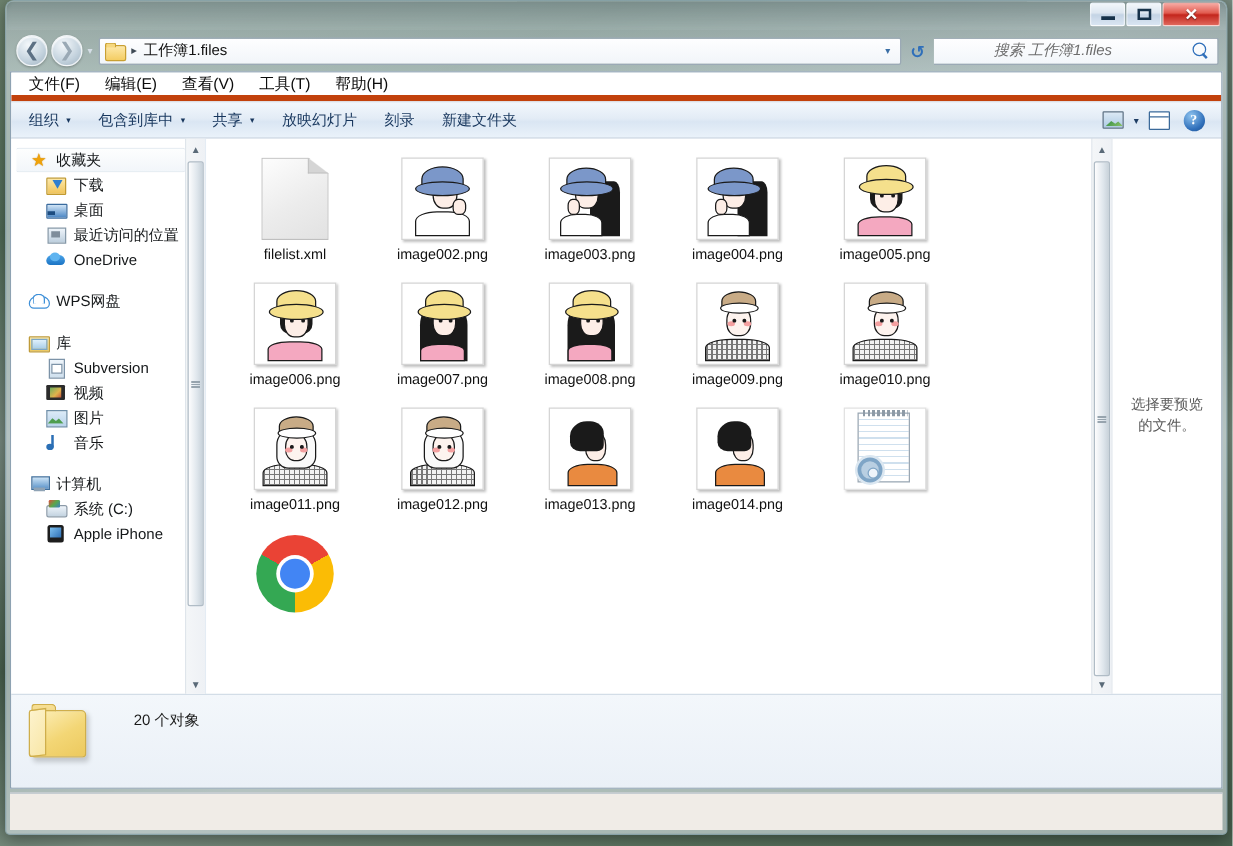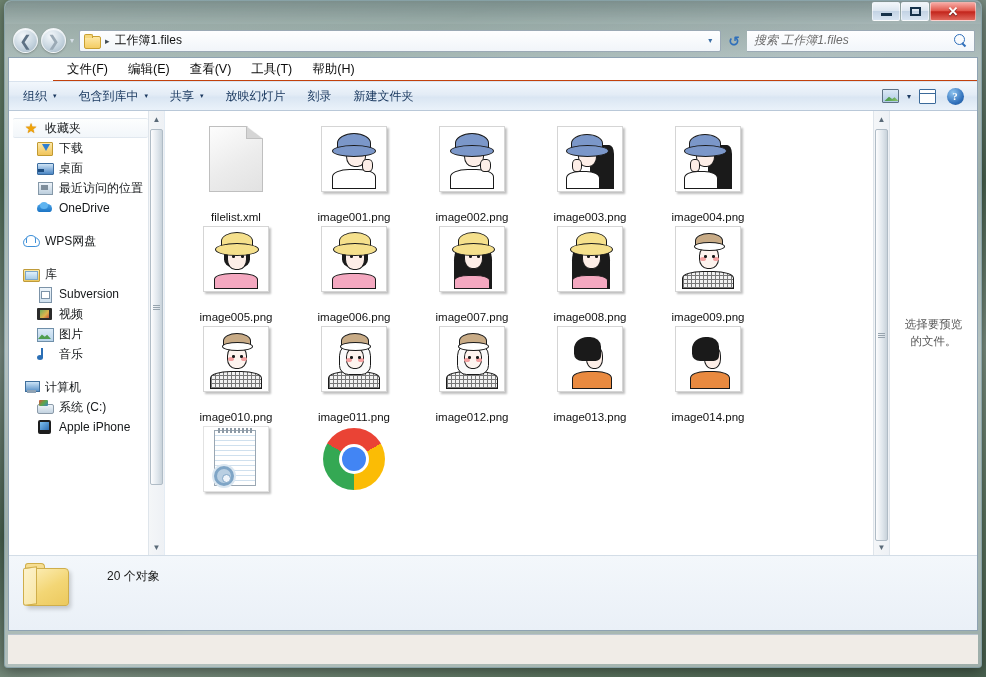--- a/index.html
+++ b/index.html
@@ -93,39 +93,38 @@
   .crumb-text { font-size: 12px; color: #111; white-space: nowrap; overflow: hidden; }
   .addr-caret { margin-left: auto; color:#3a6ea5; font-size: 8px; padding: 0 6px; }
   .refresh-btn { color:#2f6fba; font-size: 14px; padding: 0 7px; line-height:1; font-weight:bold;}
   .searchbox {
     width: 228px; height: 22px; flex: 0 0 228px;
     background: linear-gradient(180deg,#fefeff,#f2f6fa);
     border: 1px solid #9ba9b5; border-left: none;
     border-radius: 0 2px 2px 0;
     display:flex; align-items:center; padding: 0 3px 0 7px;
   }
-  .search-ph { font-size: 12px; color:#6d6d6d; font-style: italic; flex:1 1 auto; white-space:nowrap; overflow:hidden;}
+  .search-ph { font-size: 12px; color:#6d6d6d; font-style: italic; flex:1 1 auto; white-space:nowrap; overflow:hidden;margin-left:41px;}
   .search-icon { width:14px; height:14px; position:relative; flex:0 0 14px; margin-right:3px;}
   .search-icon::before{content:"";position:absolute;left:0;top:0;width:9px;height:9px;border:1.6px solid #2f6fba;border-radius:50%;}
   .search-icon::after{content:"";position:absolute;left:8px;top:8px;width:5px;height:1.8px;background:#2f6fba;transform:rotate(45deg);transform-origin:left center;}
   
   .client {
     flex: 1 1 auto; display: flex; flex-direction: column;
     margin: 0 3px 3px 3px;
     background:#fff;
     border: 1px solid #8ea2b2;
     overflow: hidden;
   }
   
   .menubar {
     height: 23px; flex: 0 0 23px;
     background: #fff;
     display: flex; align-items: center; padding-left: 14px;
-    border-bottom: 1px solid #c2410c;
-    margin-left: 44px;
+    border-bottom: 5px solid #c2410c;
   }
   .menuitem { font-size: 12.5px; color: #0b0b0b; margin-right: 20px; white-space: nowrap; }
   
   .toolbar {
     height: 30px; flex: 0 0 30px;
     background: linear-gradient(180deg,#f2f7fc 0%,#e3ecf6 45%,#dae6f3 55%,#eaf2fa 100%);
     border-top: 1px solid #d9e3ee;
     border-bottom: 1px solid #b9c8d8;
     display: flex; align-items: center; padding: 0 6px 0 14px;
   }
@@ -222,21 +221,20 @@
     flex:1 1 auto; min-width:0;
     padding: 12px 0 0 12px;
     display:flex; flex-wrap: wrap; align-content: flex-start;
     overflow:hidden;
     background:#fff;
   }
   .fileitem {
     width: 118px; height: 100px;
     display:flex; flex-direction:column; align-items:center;
     padding-top: 2px;
-    gap: 13px;
   }
   .thumbwrap {
     width: 68px; height: 68px;
     display:flex; align-items:center; justify-content:center;
     position:relative;
   }
   .thumb-frame {
     width: 66px; height: 66px; background:#fff;
     border:1px solid #d5d5d5;
     box-shadow: 1.5px 1.5px 2px rgba(0,0,0,0.25);
@@ -499,35 +497,20 @@
           <div class="fileitem">
             <div class="thumbwrap">
               <div class="doc-icon">
                 <div class="page"></div>
                   <div class="fold"></div>
               </div>
             </div>
             <div class="filelabel">filelist.xml</div>
           </div>
 
-          <div class="fileitem">
-            <div class="thumbwrap">
-              <div class="thumb-frame">
-                <div class="avatar">
-                  <div class="av-body" style="left:8px;top:40px;width:44px;height:20px;background:#ffffff;"></div>
-                  <div class="av-face" style="left:22px;top:13px;width:20px;height:25px;"></div>
-                  <div class="av-eye" style="left:35px;top:23px;"></div>
-                  <div class="av-hat" style="left:13px;top:4px;width:34px;height:20px;background:#7b97c9;"></div>
-                  <div class="av-brim" style="left:8px;top:16px;width:44px;height:12px;background:#7b97c9;"></div>
-                  <div style="position:absolute;left:38px;top:30px;width:11px;height:13px;border-radius:40%;background:#fdeee7;border:1.4px solid #1a1a1a;"></div>
-                </div>
-              </div>
-            </div>
-            <div class="filelabel">image001.png</div>
-          </div>
 
           <div class="fileitem">
             <div class="thumbwrap">
               <div class="thumb-frame">
                 <div class="avatar">
                   <div class="av-body" style="left:8px;top:40px;width:44px;height:20px;background:#ffffff;"></div>
                   <div class="av-face" style="left:22px;top:13px;width:20px;height:25px;"></div>
                   <div class="av-eye" style="left:35px;top:23px;"></div>
                   <div class="av-hat" style="left:13px;top:4px;width:34px;height:20px;background:#7b97c9;"></div>
                   <div class="av-brim" style="left:8px;top:16px;width:44px;height:12px;background:#7b97c9;"></div>

